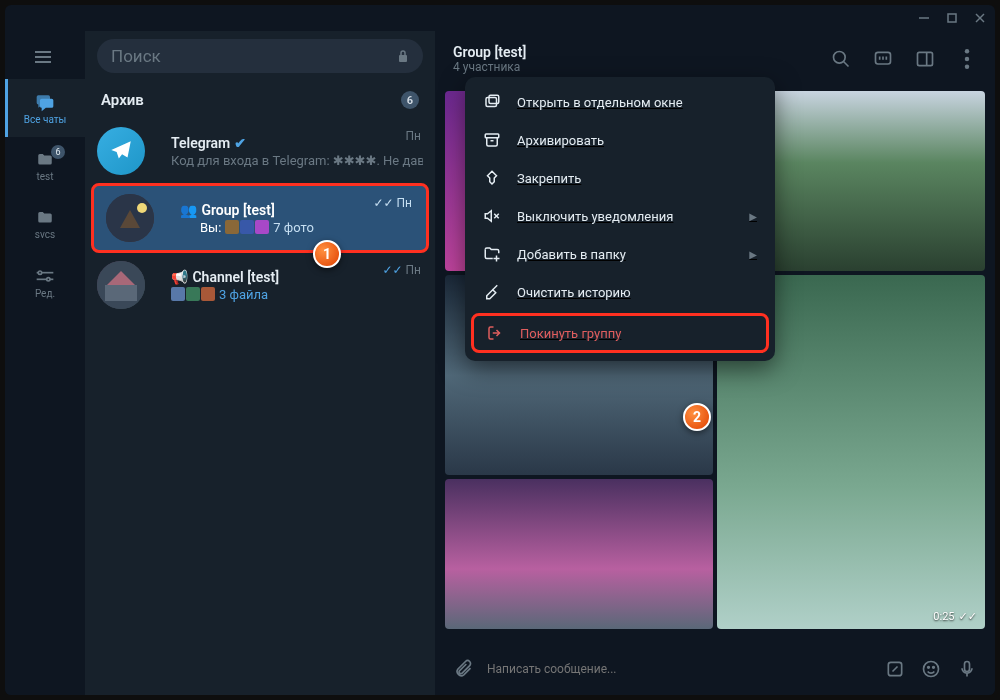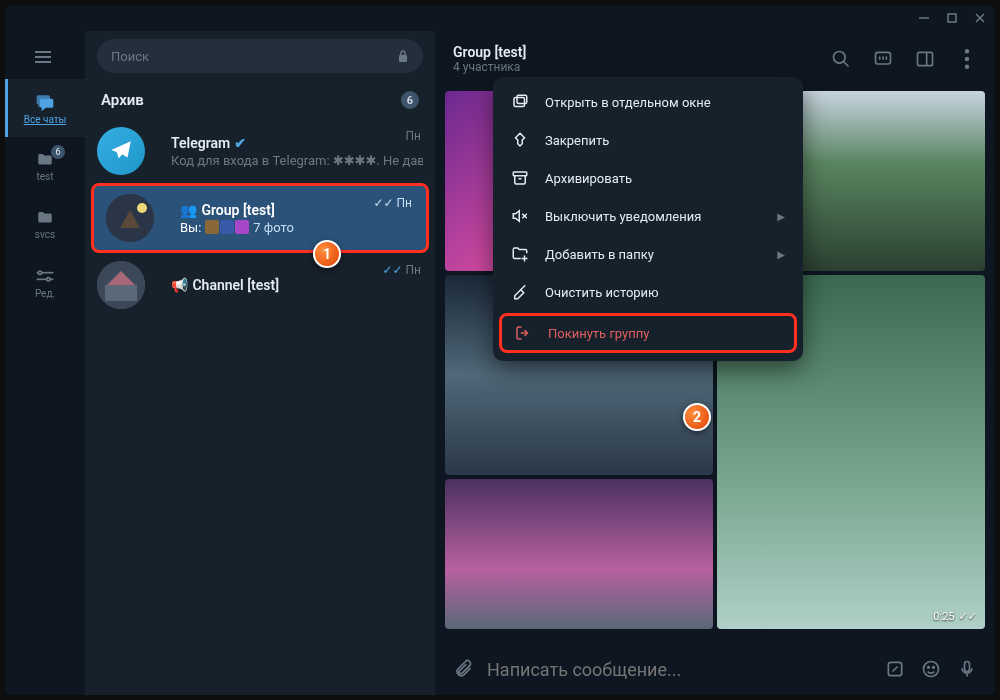--- a/index.html
+++ b/index.html
@@ -4,42 +4,42 @@
 <style>
 * { margin: 0; padding: 0; box-sizing: border-box; font-family: -apple-system, BlinkMacSystemFont, "Segoe UI", Roboto, sans-serif; }
 body { background: #0e0e0e; display: flex; align-items: center; justify-content: center; height: 700px; width: 1000px; overflow: hidden; }
 .outer { width: 990px; height: 690px; background: #0e1621; border-radius: 6px; overflow: hidden; position: relative; }
 .titlebar { height: 26px; display: flex; justify-content: flex-end; align-items: center; padding: 0 8px; gap: 14px; }
 .titlebar .win-btn { width: 14px; height: 14px; display: flex; align-items: center; justify-content: center; color: #6a7883; }
 .main { display: flex; height: calc(100% - 26px); }
 .folders { width: 80px; background: #0e1621; display: flex; flex-direction: column; padding-top: 4px; }
 .hamburger { height: 44px; display: flex; align-items: center; justify-content: center; color: #6a7883; }
 .folder-item { height: 58px; display: flex; flex-direction: column; align-items: center; justify-content: center; gap: 2px; color: #6a7883; font-size: 10px; position: relative; }
-.folder-item.active { background: #17212b; color: #4fa3e3; text-decoration: underline; }
+.folder-item.active { background: #17212b; color: #4fa3e3; }
 .folder-item.active::before { content: ''; position: absolute; left: 0; top: 0; bottom: 0; width: 3px; background: #4fa3e3; }
 .folder-item .ficon { font-size: 20px; }
 .folder-item .badge { position: absolute; top: 8px; right: 20px; background: #3e546a; color: #e4ecf2; font-size: 9px; height: 14px; min-width: 14px; border-radius: 7px; display: flex; align-items: center; justify-content: center; padding: 0 3px; }
 .chatlist { width: 350px; background: #17212b; display: flex; flex-direction: column; }
 .search-row { padding: 8px 12px; }
-.search-box { background: #242f3d; border-radius: 18px; height: 34px; display: flex; align-items: center; padding: 0 14px; color: #6a7883; font-size: 13px; justify-content: space-between; }
+.search-box { background: #242f3d; border-radius: 18px; height: 34px; display: flex; align-items: center; padding: 0 14px; color: #6a7883; font-size: 17px; justify-content: space-between; }
 .archive-header { display: flex; align-items: flex-end; justify-content: space-between; padding: 10px 16px; color: #e4ecf2; font-size: 15px; font-weight: 600; }
 .archive-header .count { background: #3e546a; color: #d5dde5; font-size: 11px; height: 18px; min-width: 18px; border-radius: 9px; display: flex; align-items: center; justify-content: center; padding: 0 5px; }
 .chat-item { display: flex; padding: 8px 12px; gap: 26px; align-items: center; position: relative; }
 .chat-item.selected { background: #2b5278; border-radius: 8px; margin: 0 6px; border: 3px solid #ff3020; }
 .avatar { width: 48px; height: 48px; border-radius: 50%; flex-shrink: 0; background: #3a4a5c; display: flex; align-items: center; justify-content: center; overflow: hidden; }
 .avatar.tg { background: linear-gradient(135deg, #37aee2, #1e96c8); }
 .avatar.house { background: linear-gradient(135deg, #2a3548, #4a3530); }
 .avatar.chan { background: linear-gradient(135deg, #5a3a5a, #3a5a5a); }
 .chat-body { flex: 1; min-width: 0; }
 .chat-title-row { display: flex; align-items: center; gap: 4px; color: #e4ecf2; font-size: 14px; font-weight: 600; }
 .chat-item.selected .chat-title-row { color: #fff; }
 .chat-preview { color: #6a7883; font-size: 13px; margin-top: 2px; display: flex; align-items: center; gap: 4px; white-space: nowrap; overflow: hidden; text-overflow: ellipsis; }
 .chat-item.selected .chat-preview { color: #c6dff2; }
 .chat-preview .you { color: #e4ecf2; }
-.chat-item.selected .chat-preview .you { color: #fff; }
+.chat-item.selected .chat-preview .you { color: #fff; margin-left: 20px; }
 .chat-time { position: absolute; top: 10px; right: 14px; color: #6a7883; font-size: 12px; display: flex; align-items: center; gap: 3px; }
 .chat-item.selected .chat-time { color: #c6dff2; }
 .thumbs { display: inline-flex; gap: 1px; }
 .thumb { width: 14px; height: 14px; border-radius: 2px; }
 .link { color: #4fa3e3; }
 .chat-area { flex: 1; background: #0e1621; display: flex; flex-direction: column; position: relative; }
 .chat-header { height: 56px; display: flex; align-items: center; padding: 0 18px; justify-content: space-between; }
 .chat-header .titleblock { display: flex; flex-direction: column; }
 .chat-header .gname { color: #e4ecf2; font-size: 14px; font-weight: 600; }
 .chat-header .gsub { color: #6a7883; font-size: 12px; }
@@ -47,31 +47,31 @@
 .chat-header .actions svg, .chat-header .actions .act { width: 20px; height: 20px; }
 .gallery { flex: 1; position: relative; padding: 4px 10px; }
 .grid { display: grid; grid-template-columns: 1fr 1fr; grid-template-rows: 180px 200px 150px; gap: 4px; height: 100%; }
 .tile { border-radius: 4px; position: relative; overflow: hidden; }
 .t1 { background: linear-gradient(135deg, #6a2890 0%, #d14aa0 50%, #2a1850 100%); }
 .t2 { background: linear-gradient(180deg, #c8d4e0 0%, #5a8560 40%, #2a4030 100%); }
 .t3 { background: linear-gradient(180deg, #1a2838 0%, #506878 50%, #2a3848 100%); }
 .t4 { background: linear-gradient(180deg, #4a3060 0%, #b860a0 60%, #5a6878 100%); }
 .t5 { background: linear-gradient(180deg, #3a6850 0%, #7aa890 60%, #b0d0c8 100%); }
 .tile .meta { position: absolute; bottom: 6px; right: 8px; color: #fff; font-size: 11px; text-shadow: 0 1px 2px rgba(0,0,0,0.8); display: flex; align-items: center; gap: 4px; }
-.context-menu { position: absolute; top: 72px; left: 488px; width: 310px; background: #17212b; border-radius: 10px; padding: 6px 0; box-shadow: 0 8px 24px rgba(0,0,0,0.5); z-index: 50; }
+.context-menu { position: absolute; top: 72px; left: 460px; width: 310px; background: #17212b; border-radius: 10px; padding: 6px 0; box-shadow: 0 8px 24px rgba(0,0,0,0.5); z-index: 50; text-decoration: underline; }
 .menu-item { display: flex; align-items: center; gap: 16px; padding: 10px 18px; color: #e4ecf2; font-size: 13px; position: relative; }
 .menu-item .micon { width: 18px; height: 18px; flex-shrink: 0; color: #e4ecf2; display: flex; align-items: center; justify-content: center; }
 .menu-item.danger { color: #e05e5e; border: 3px solid #ff3020; border-radius: 8px; margin: 2px 6px; padding: 8px 12px; }
 .menu-item.danger .micon { color: #e05e5e; }
 .menu-item .chev { margin-left: auto; color: #6a7883; font-size: 10px; }
 .marker { position: absolute; width: 28px; height: 28px; border-radius: 50%; background: radial-gradient(circle at 35% 35%, #ff9040, #e04000); border: 2px solid #fff; color: #fff; font-weight: 700; font-size: 14px; display: flex; align-items: center; justify-content: center; box-shadow: 0 2px 6px rgba(0,0,0,0.5); z-index: 60; }
 .m1 { top: 235px; left: 308px; }
 .m2 { top: 398px; left: 678px; }
 .composer { height: 52px; display: flex; align-items: center; padding: 0 18px; gap: 14px; color: #6a7883; }
-.composer .msg-input { flex: 1; background: transparent; border: none; color: #6a7883; font-size: 18px; outline: none; }
+.composer .msg-input { flex: 1; background: transparent; border: none; color: #6a7883; font-size: 12px; outline: none; }
 .composer .cicons { display: flex; gap: 16px; align-items: center; }
 svg { display: block; }
 </style>
 </head>
 <body>
 
 <div class="outer">
   <div class="titlebar">
     <div class="win-btn">
         <svg width="12" height="12" viewBox="0 0 12 12">
@@ -210,20 +210,28 @@
               <rect width="48" height="48" fill="#3a4858"></rect>
               <rect x="8" y="24" width="32" height="16" fill="#5a6878"></rect>
               <polygon points="10,24 24,10 38,24" fill="#a86878"></polygon>
             </svg>
           </div>
         <div class="chat-body">
           <div class="chat-title-row">
               <span>📢</span> 
               <span>Channel [test]</span>
             </div>
+          <div class="chat-preview">
+            <span class="thumbs">
+                <span class="thumb" style="background:#5878a8"></span>
+                <span class="thumb" style="background:#387858"></span>
+                <span class="thumb" style="background:#a85838"></span>
+              </span>
+            <span class="link">3 файла</span>
+          </div>
         </div>
         <div class="chat-time" style="color:#4fa3e3">
             <span>✓✓</span> 
             <span style="color:#6a7883">Пн</span>
           </div>
       </div>
     </div>
 
     <div class="chat-area">
       <div class="chat-header">
@@ -317,34 +325,34 @@
           <svg width="18" height="18" viewBox="0 0 24 24" fill="none" stroke="currentColor" stroke-width="2">
             <rect x="4" y="6" width="14" height="12" rx="2"></rect>
             <rect x="8" y="3" width="13" height="11" rx="2"></rect>
           </svg>
         </span>
       <span>Открыть в отдельном окне</span>
     </div>
     <div class="menu-item">
       <span class="micon">
           <svg width="18" height="18" viewBox="0 0 24 24" fill="none" stroke="currentColor" stroke-width="2">
-            <path d="M12 3l6 6-3 3v5l-3 3-3-3v-5L6 9l6-6z"></path>
-          </svg>
-        </span>
-      <span>Закрепить</span>
-    </div>
-    <div class="menu-item">
-      <span class="micon">
-          <svg width="18" height="18" viewBox="0 0 24 24" fill="none" stroke="currentColor" stroke-width="2">
             <rect x="3" y="4" width="18" height="5" rx="1"></rect>
             <path d="M5 9v9a2 2 0 002 2h10a2 2 0 002-2V9"></path>
             <line x1="10" y1="13" x2="14" y2="13"></line>
           </svg>
         </span>
       <span>Архивировать</span>
+    </div>
+    <div class="menu-item">
+      <span class="micon">
+          <svg width="18" height="18" viewBox="0 0 24 24" fill="none" stroke="currentColor" stroke-width="2">
+            <path d="M12 3l6 6-3 3v5l-3 3-3-3v-5L6 9l6-6z"></path>
+          </svg>
+        </span>
+      <span>Закрепить</span>
     </div>
     <div class="menu-item">
       <span class="micon">
           <svg width="18" height="18" viewBox="0 0 24 24" fill="none" stroke="currentColor" stroke-width="2">
             <path d="M11 5L6 9H3v6h3l5 4V5z"></path>
             <line x1="15" y1="9" x2="21" y2="15"></line>
             <line x1="21" y1="9" x2="15" y2="15"></line>
           </svg>
         </span>
       <span>Выключить уведомления</span>

